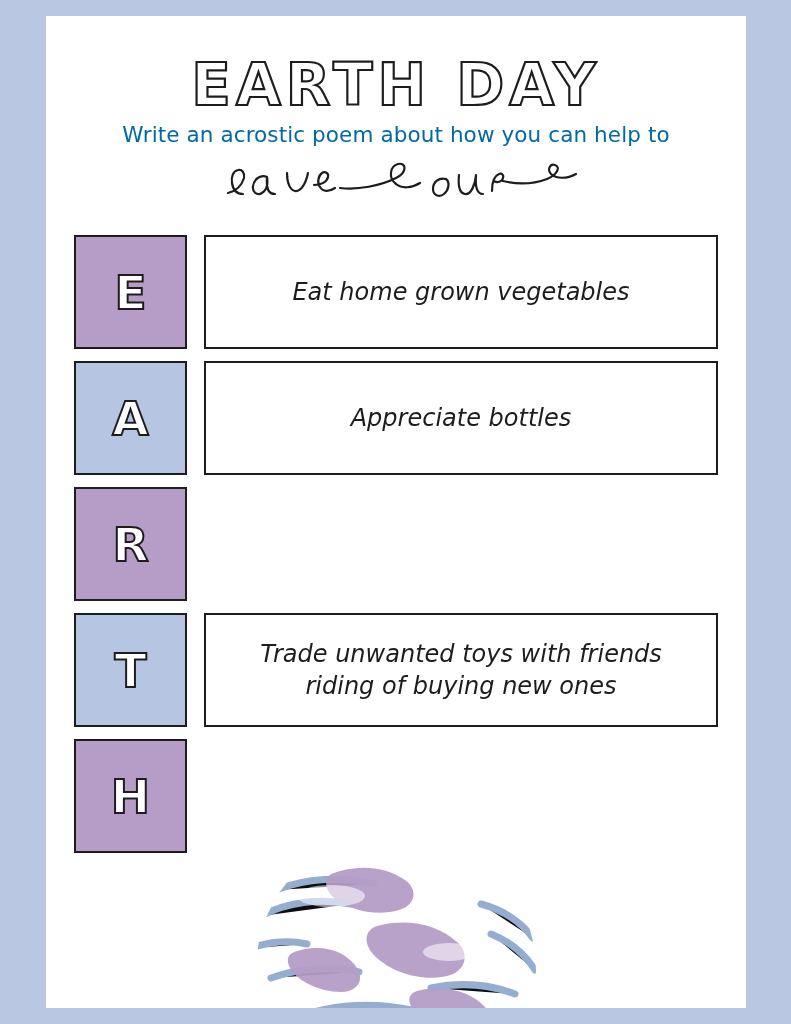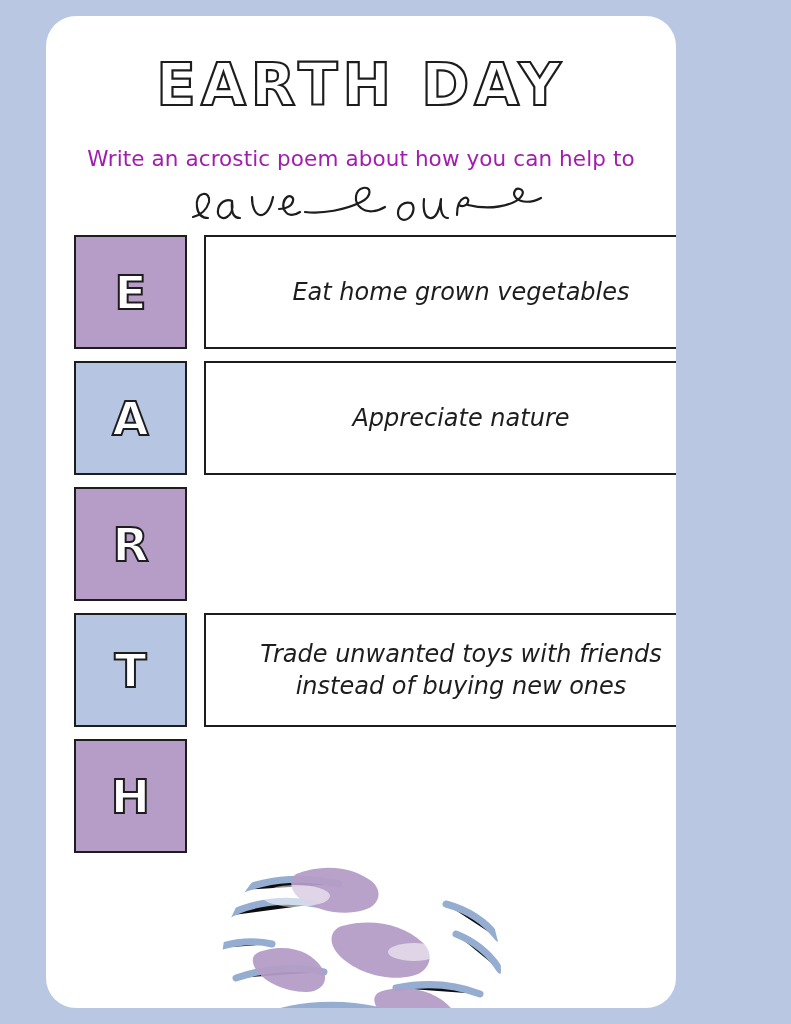--- a/index.html
+++ b/index.html
@@ -10,49 +10,48 @@
     width: 791px;
     height: 1024px;
     overflow: hidden;
     background: #b9c7e2;
     font-family: "Liberation Sans", sans-serif;
   }
   .page {
     position: absolute;
     left: 46px;
     top: 16px;
-    width: 630px;
+    width: 700px;
     height: 992px;
     background: #ffffff;
     overflow: hidden;
-    border-radius: 30px;
   }
 
   
   .title {
     margin: 0;
     padding-top: 40px;
     text-align: center;
     font-family: "DejaVu Sans", sans-serif;
     font-size: 58px;
     font-weight: 700;
     letter-spacing: 5px;
     line-height: 1;
     color: #ffffff;
     -webkit-text-stroke: 2.2px #1d1d1d;
     text-stroke: 2.2px #1d1d1d;
   }
 
   .subtitle {
-    margin: 32px 0 0 0;
+    margin: 8px 0 0 0;
     text-align: center;
     font-family: "DejaVu Sans", sans-serif;
     font-size: 21.5px;
     font-weight: 500;
-    color: #a21caf;
+    color: #0369a1;
     letter-spacing: 0.1px;
   }
 
   .script-line {
     margin: 0;
     text-align: center;
     height: 62px;
     position: relative;
   }
   .script-line svg {
@@ -165,37 +164,37 @@
       <div class="answer-box">
         <span class="answer-text">Eat home grown vegetables</span>
       </div>
     </div>
 
     <div class="row">
       <div class="letter-box" style="background:#b6c6e2;">
         <span class="glyph">A</span>
       </div>
       <div class="answer-box">
-        <span class="answer-text">Appreciate nature</span>
+        <span class="answer-text">Appreciate bottles</span>
       </div>
     </div>
 
     <div class="row">
       <div class="letter-box" style="background:#b59dc8;">
         <span class="glyph">R</span>
       </div>
     </div>
 
     <div class="row">
       <div class="letter-box" style="background:#b6c6e2;">
         <span class="glyph">T</span>
       </div>
       <div class="answer-box">
         <span class="answer-text">Trade unwanted toys with friends
-instead of buying new ones</span>
+riding of buying new ones</span>
       </div>
     </div>
 
     <div class="row">
       <div class="letter-box" style="background:#b59dc8;">
         <span class="glyph">H</span>
       </div>
     </div>
 
   </div>

